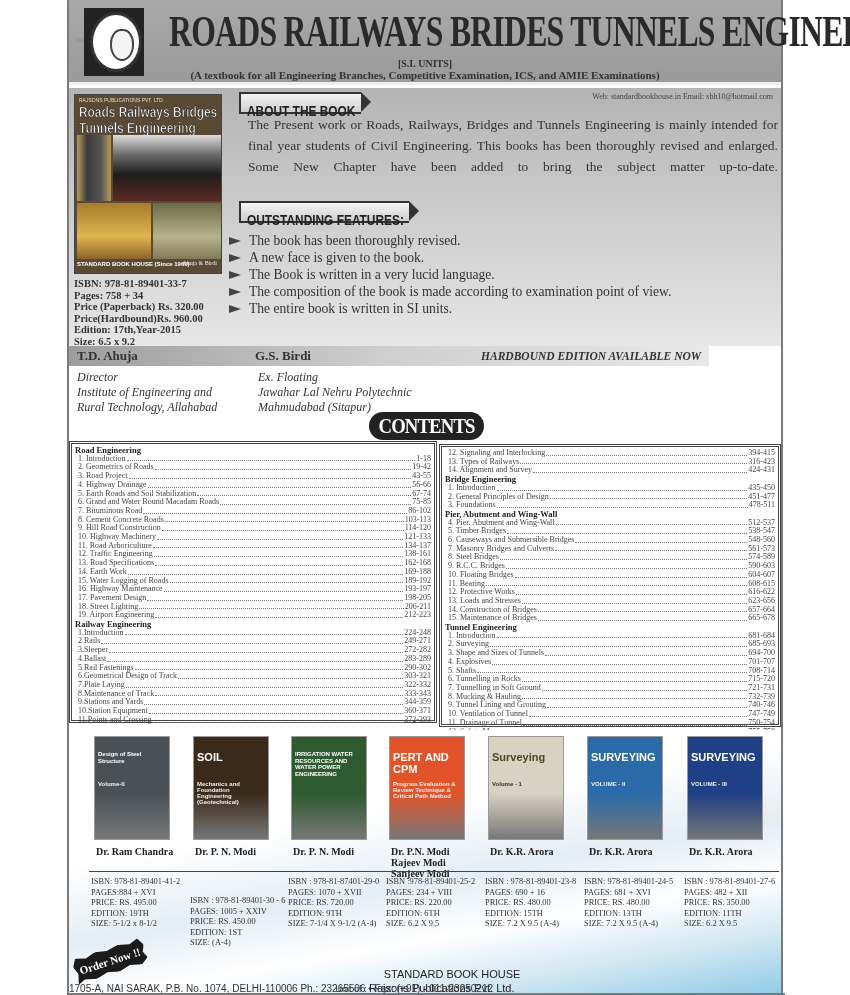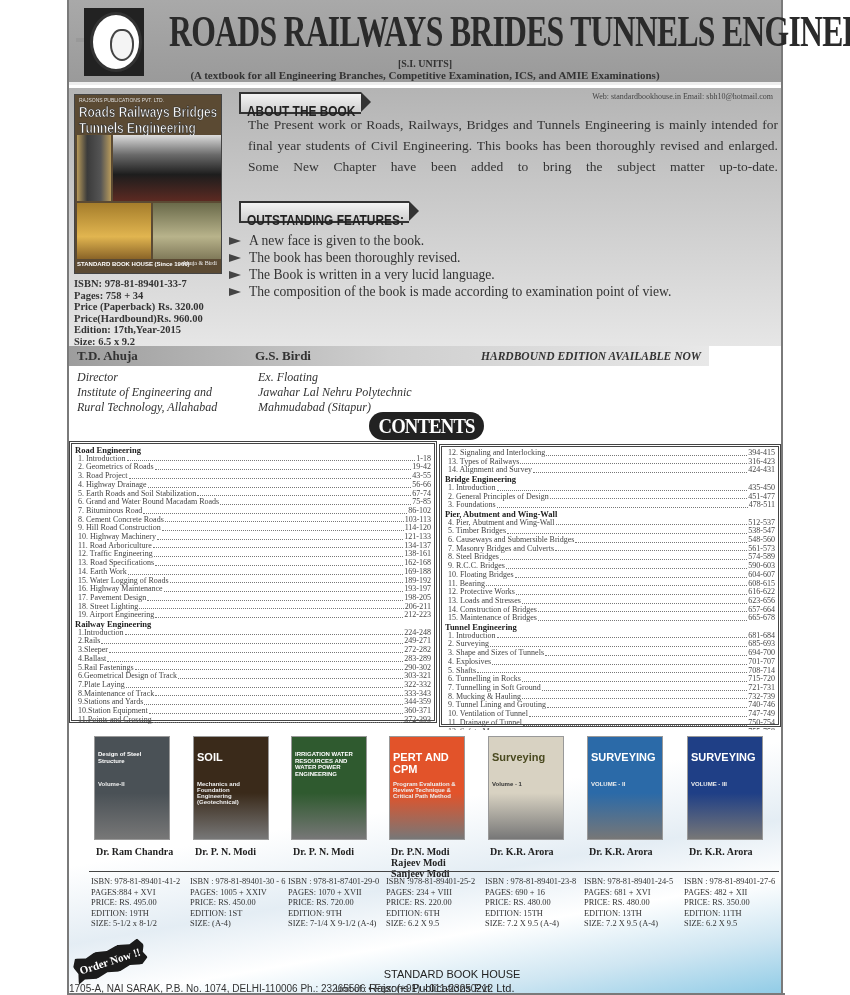--- a/index.html
+++ b/index.html
@@ -108,24 +108,25 @@
 
     <div class="tag" style="left:170px;top:4px;width:122px;">
       <span class="tx">ABOUT THE BOOK</span>
     </div>
     <div class="about-text">The Present work or Roads, Railways, Bridges and Tunnels Engineering is mainly intended for final year students of Civil Engineering. This books has been thoroughly revised and enlarged. Some New Chapter have been added to bring the subject matter up-to-date.</div>
 
     <div class="tag" style="left:170px;top:113px;width:170px;">
       <span class="tx">OUTSTANDING FEATURES:</span>
     </div>
     <ul class="features">
+      <li>The book has been thoroughly revised.</li>
       <li>A new face is given to the book.</li>
-      <li>The book has been thoroughly revised.</li>
       <li>The Book is written in a very lucid language.</li>
       <li>The composition of the book is made according to examination point of view.</li>
+      <li>The entire book is written in SI units.</li>
     </ul>
   </div>
 
   <div class="authorbar">
     <div class="aname" style="left:8px">T.D. Ahuja</div>
     <div class="aname" style="left:186px">G.S. Birdi</div>
     <div class="hardbound">HARDBOUND EDITION AVAILABLE NOW</div>
   </div>
   <div class="adesc" style="left:8px">
     <div>Director</div>
@@ -462,21 +463,21 @@
           <div>PAGES:884 + XVI</div>
           <div>PRICE: RS. 495.00</div>
           <div>EDITION: 19TH</div>
           <div>SIZE: 5-1/2 x 8-1/2</div>
         </div>
         <div class="book" style="left: 124px; background: linear-gradient(rgb(58, 42, 26) 0%, rgb(58, 42, 26) 55%, rgb(119, 119, 119) 100%);">
           <div class="bt" style="top:14px;font-size:11px;color:#fff;padding:0 3px;line-height:1.1">SOIL</div>
           <div class="bt" style="top:44px;font-size:6px;color:#eee;padding:0 3px">Mechanics and Foundation Engineering (Geotechnical)</div>
         </div>
         <div class="bname" style="left: 126px;">Dr. P. N. Modi</div>
-        <div class="binfo" style="left: 121px;">
+        <div class="binfo" style="left: 121px; margin-top: 19px;">
           <div>ISBN : 978-81-89401-30 - 6</div>
           <div>PAGES: 1005 + XXIV</div>
           <div>PRICE: RS. 450.00</div>
           <div>EDITION: 1ST</div>
           <div>SIZE: (A-4)</div>
         </div>
         <div class="book" style="left: 222px; background: linear-gradient(rgb(47, 90, 47) 0%, rgb(47, 90, 47) 55%, rgb(119, 119, 119) 100%);">
           <div class="bt" style="top:14px;font-size:6px;color:#fff;padding:0 3px;line-height:1.1">IRRIGATION WATER RESOURCES AND WATER POWER ENGINEERING</div>
           <div class="bt" style="top:44px;font-size:6px;color:#eee;padding:0 3px"></div>
         </div>

